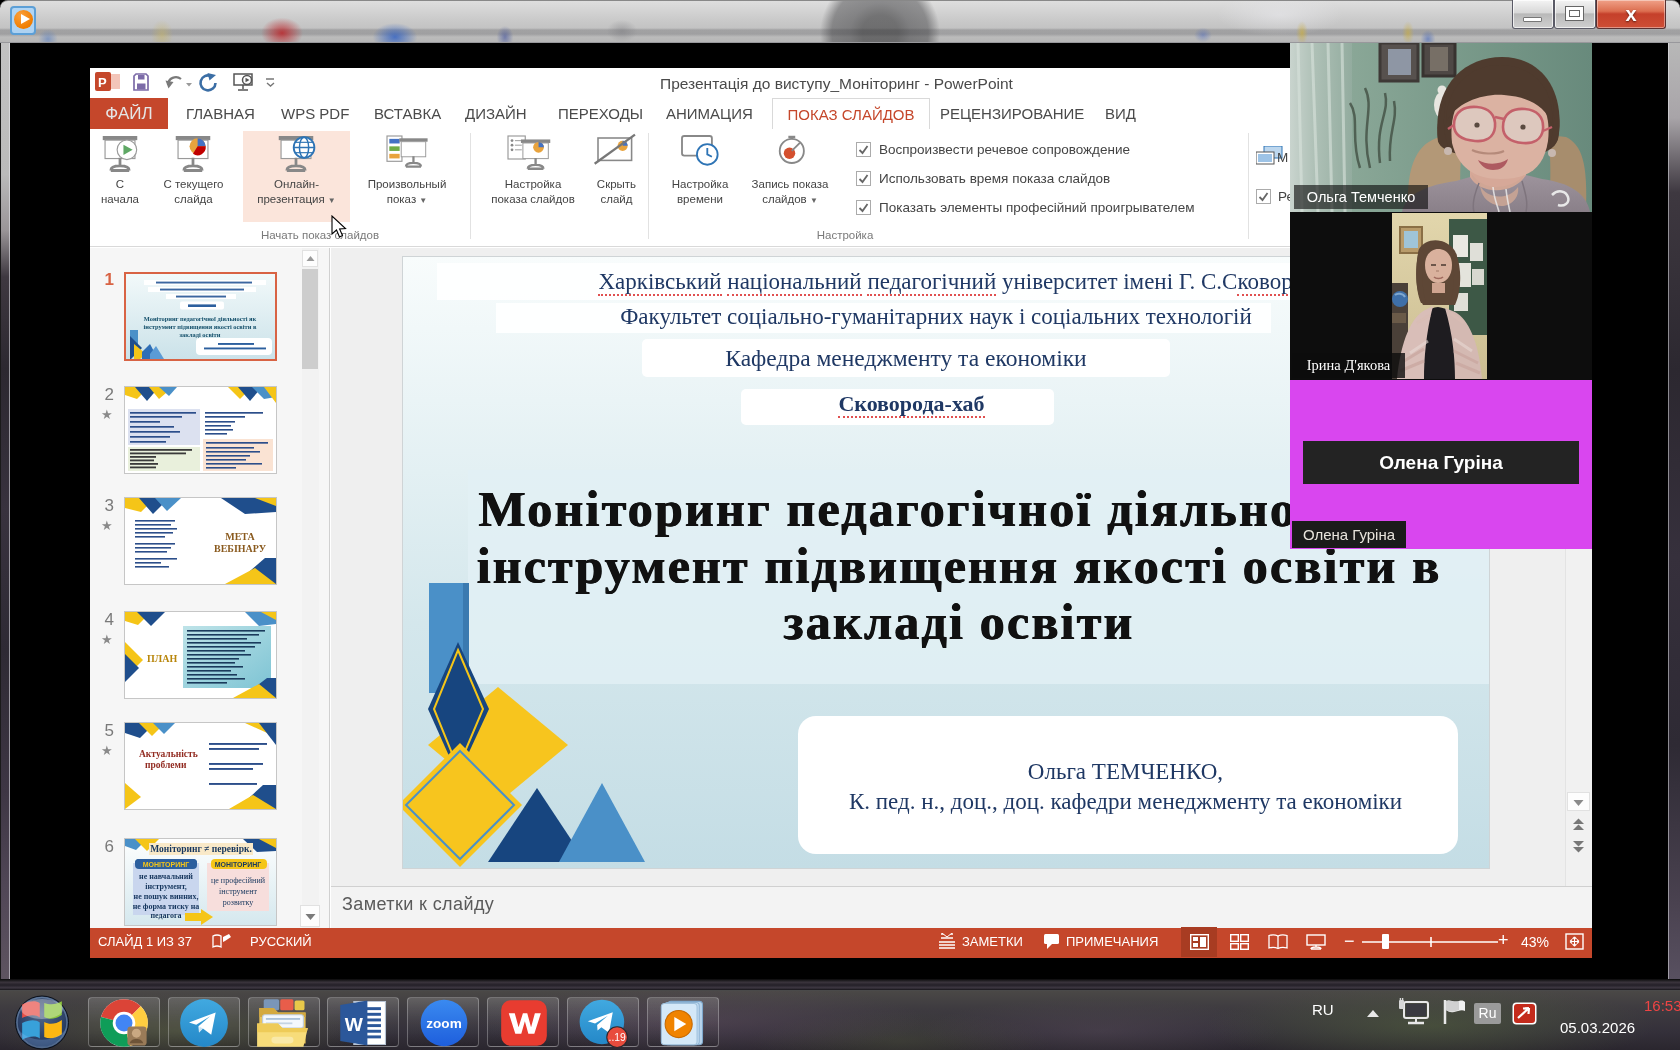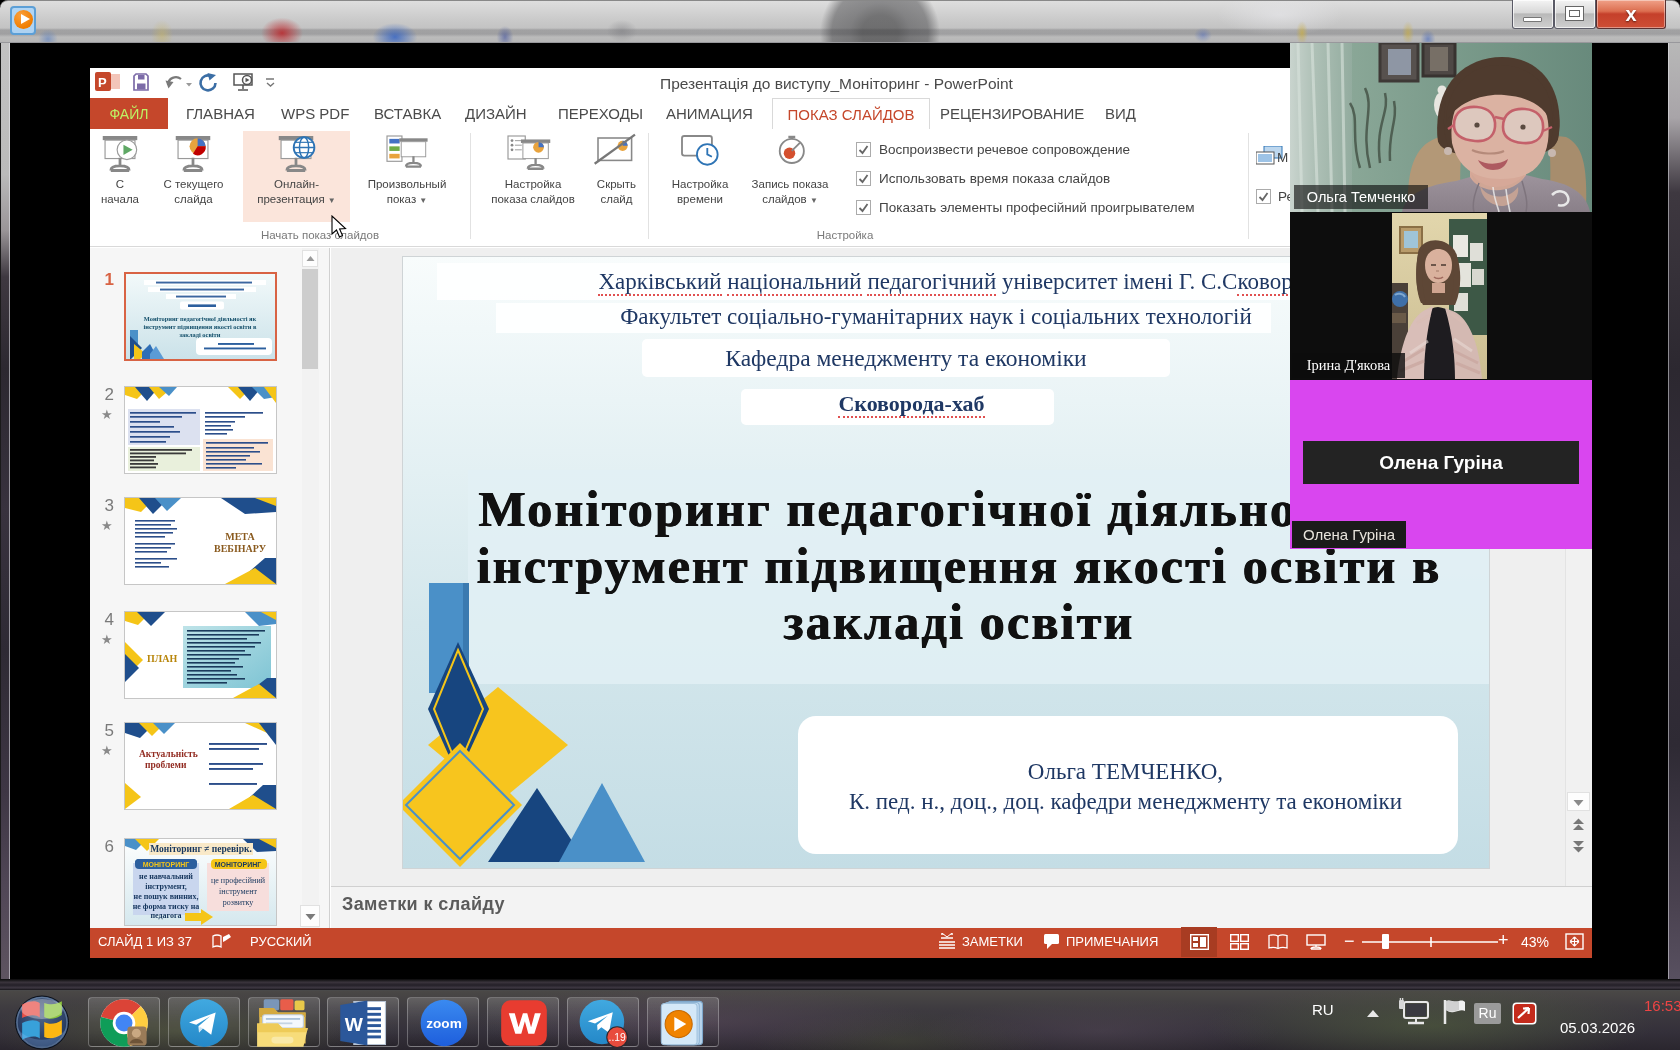--- a/index.html
+++ b/index.html
@@ -88,21 +88,21 @@
     <line x1="4" y1="17" x2="14" y2="17"></line>
     <circle cx="13" cy="7" r="4.5" fill="#fff"></circle>
     <path d="M 11.5 4.8 L 15.5 7 L 11.5 9.2 Z" fill="#555" stroke="none"></path>
   </g>
 
   <path d="M 172 8 L 180 8 M 173 12 L 176.5 15 L 180 12" stroke="#777" stroke-width="1.4" fill="none"></path>
 </svg>
 <div class="abs" style="left:660px;top:75px;width:420px;height:20px;font-size:15.5px;color:#4A4A4A;">Презентація до виступу_Моніторинг - PowerPoint</div>
 
 <div class="abs" id="tabrow" style="left:90px;top:98px;width:1502px;height:33px;background:#fff;border-bottom:1px solid #D9D9D9;"></div>
-<div class="abs" style="left:90px;top:98px;width:78px;height:33px;background:#C5472B;color:#bef264;font-size:14px;text-align:center;line-height:32px;">ФАЙЛ</div>
+<div class="abs" style="left:90px;top:98px;width:78px;height:33px;background:#C5472B;color:#e5e5e5;font-size:17px;text-align:center;line-height:32px;">ФАЙЛ</div>
 <div class="abs" style="left:168px;top:98px;width:604px;height:33px;color:#4A4A4A;font-size:15px;line-height:32px;">
   <span style="position:absolute;left:18px;">ГЛАВНАЯ</span>
   <span style="position:absolute;left:113px;">WPS PDF</span>
   <span style="position:absolute;left:206px;">ВСТАВКА</span>
   <span style="position:absolute;left:297px;">ДИЗАЙН</span>
   <span style="position:absolute;left:390px;">ПЕРЕХОДЫ</span>
   <span style="position:absolute;left:498px;">АНИМАЦИЯ</span>
 </div>
 <div class="abs" style="left:772px;top:98px;width:158px;height:34px;background:#fff;border:1px solid #D9D9D9;border-bottom:none;color:#C5472B;font-size:15px;text-align:center;line-height:32px;">ПОКАЗ СЛАЙДОВ</div>
 <div class="abs" style="left:930px;top:98px;width:300px;height:33px;color:#4A4A4A;font-size:15px;line-height:32px;">
@@ -515,21 +515,21 @@
 <svg class="abs" style="left:1573px;top:799px;" width="11" height="8">
     <path d="M0.5 1 L5.5 7 L10.5 1 Z" fill="#8A8A8A"></path>
   </svg>
 <svg class="abs" style="left:1571px;top:817px;" width="15" height="38" viewBox="0 0 15 38">
   <path d="M2 7 L7.5 1.5 L13 7 Z" fill="#777"></path>
     <path d="M2 13 L7.5 7.5 L13 13 Z" fill="#777"></path>
   <path d="M2 24 L7.5 29.5 L13 24 Z" fill="#777"></path>
     <path d="M2 30 L7.5 35.5 L13 30 Z" fill="#777"></path>
 </svg>
 
-<div class="abs" style="left:331px;top:886px;width:1261px;height:42px;background:#F3F3F3;border-top:1px solid #D0D0D0;font-weight:bold;">
+<div class="abs" style="left:331px;top:886px;width:1261px;height:42px;background:#F3F3F3;border-top:1px solid #D0D0D0;">
   <div class="abs" style="left:11px;top:7px;font-size:18px;letter-spacing:0.4px;color:#5A5A5A;">Заметки к слайду</div>
 </div>
 
 <div class="abs" id="statusbar" style="left:90px;top:928px;width:1502px;height:30px;background:#C5472B;"></div>
 <div class="abs" style="left:98px;top:934px;font-size:13px;color:#fff;">СЛАЙД 1 ИЗ 37</div>
 <svg class="abs" style="left:212px;top:933px;" width="20" height="18" viewBox="0 0 20 18">
   <path d="M1 3 Q5 1 9 3 L9 14 Q5 12 1 14 Z" fill="none" stroke="#fff" stroke-width="1.3"></path>
   <path d="M11 4 L17 1 L19 4 L13 8 L11 9 Z" fill="#fff"></path>
 </svg>
 <div class="abs" style="left:250px;top:934px;font-size:13px;color:#fff;">РУССКИЙ</div>

